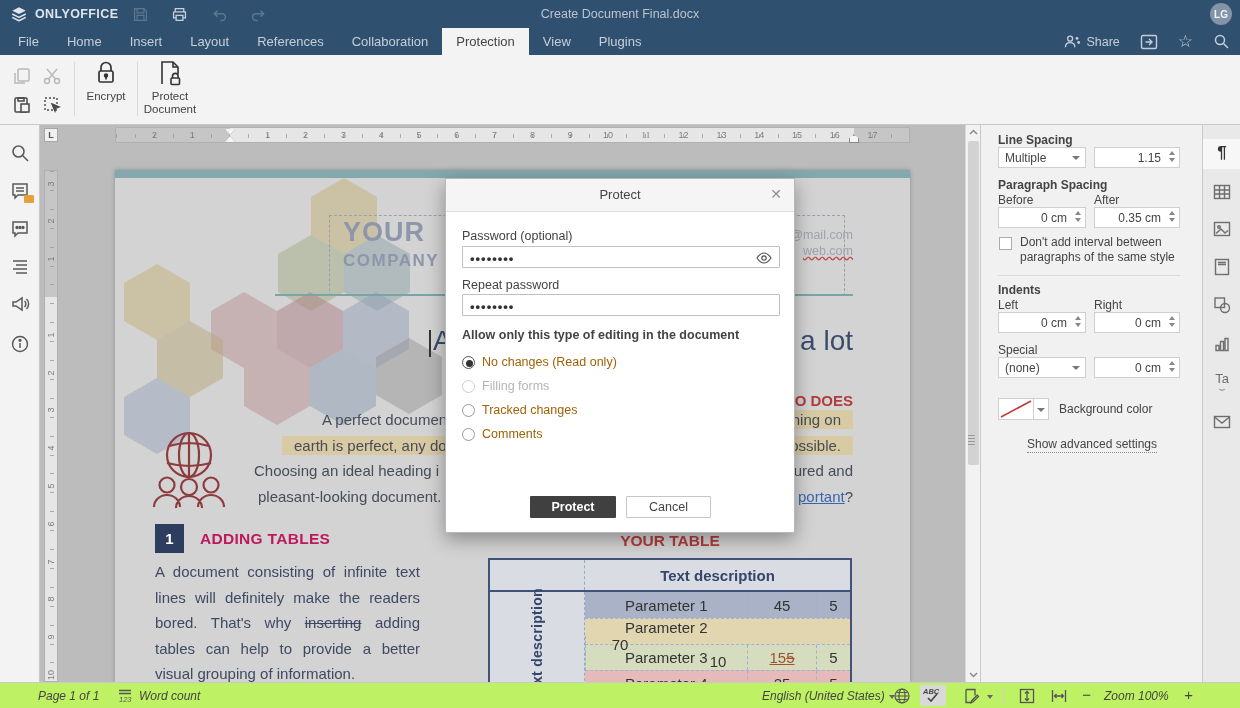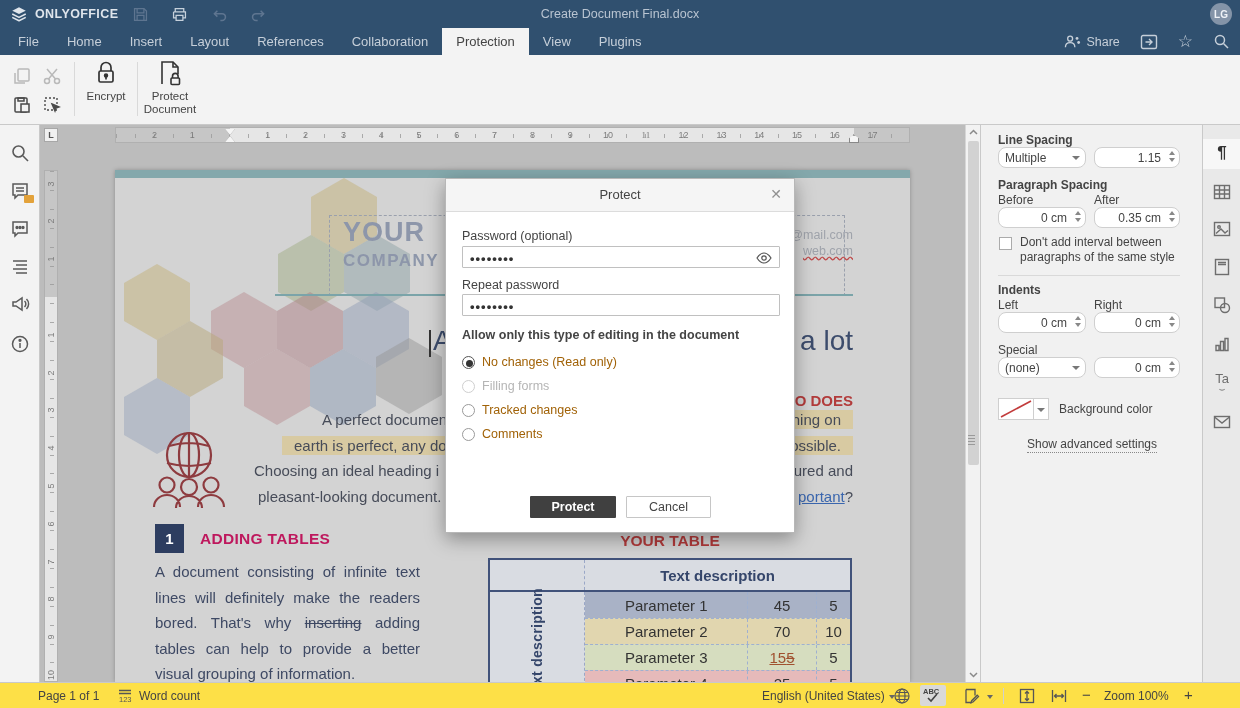--- a/index.html
+++ b/index.html
@@ -76,35 +76,35 @@
   .t-headlabel { flex:1; display:flex; align-items:center; justify-content:center; font-size:15px; font-weight:bold; color:#35466b; }
   .t-body { display:flex; }
   .t-side { width:95px; border-right:1px dashed #9aa7c7; position:relative; }
   .t-side span { position:absolute; left:50%; top:50%; transform:translate(-50%,-50%) rotate(-90deg); font-size:14px; font-weight:bold; color:#35466b; white-space:nowrap; letter-spacing:.3px; }
   .t-rows { flex:1; }
   .t-row { height:26px; display:flex; font-size:15px; color:#333; border-top:1px dashed #9fb0d0; }
   .t-row:first-child { border-top:none; }
   .t-row .c-name { width:130px; padding-left:8px; display:flex; align-items:center;margin-left:32px; }
   .t-row .c-v1 { width:69px; border-left:1px dashed #9fb0d0; display:flex; align-items:center; justify-content:center; }
   .t-row .c-v2 { flex:1; border-left:1px dashed #9fb0d0; display:flex; align-items:center; justify-content:center; }
-  .row-blue { background:#a9b2c6; } .row-tan { background:#e1d6af; } .row-green { background:#d6ddbf; } .row-pink { background:#e6baba; }
+  .row-blue { background:#a9b2c6; } .row-tan { background:#e1d6af;flex-direction:column; } .row-green { background:#d6ddbf; } .row-pink { background:#e6baba; }
   .edit-val { color:#a0512f; text-decoration:underline; }
   .glowe { position:absolute; left:33px; top:258px; }
 
   
   .v-scroll { position:absolute; left:965px; top:125px; width:15px; height:557px; background:#f2f2f2; border-left:1px solid #d6d6d6; }
   .sc-arrow { position:absolute; left:2px; width:11px; height:11px; color:#8a8a8a; }
   .sc-thumb { position:absolute; left:2px; top:16px; width:11px; height:324px; background:#d2d2d2; border-radius:2px; }
   .grip { position:absolute; left:2px; top:310px; width:7px; height:10px; background:repeating-linear-gradient(180deg,#9a9a9a 0 1px,transparent 1px 3px); }
 
   
   .right-panel { position:absolute; left:980px; top:125px; width:222px; height:557px; background:#f1f1f1; border-left:1px solid #c9c9c9; font-size:12px; color:#444; }
   .rp-bold { position:absolute; font-weight:bold; }
   .rp-lbl { position:absolute; }
-  .ctrl { position:absolute; height:21px; background:#fff; border:1px solid #cfcfcf; border-radius:8px; font-size:12px; color:#444; display:flex; align-items:center; }
+  .ctrl { position:absolute; height:21px; background:#fff; border:1px solid #cfcfcf; border-radius:0; font-size:12px; color:#444; display:flex; align-items:center; }
   .dd { padding-left:6px; justify-content:flex-start; }
   .dd .dda { position:absolute; right:5px; top:8px; width:0; height:0; border-left:4px solid transparent; border-right:4px solid transparent; border-top:4px solid #777; }
   .sp { justify-content:flex-end; padding-right:18px; }
   .sp .spa { position:absolute; right:4px; top:3px; display:flex; flex-direction:column; gap:3px; }
   .spa i { width:0; height:0; border-left:3.5px solid transparent; border-right:3.5px solid transparent; display:block; }
   .spa .up { border-bottom:4px solid #888; } .spa .dn { border-top:4px solid #888; }
   .chk { position:absolute; width:13px; height:13px; background:#fff; border:1px solid #ababab; }
   .rp-div { position:absolute; left:17px; width:182px; height:1px; background:#d9d9d9; }
   .swatch { position:absolute; left:17px; top:273px; width:36px; height:22px; background:#fff; border:1px solid #cfcfcf; }
   .swatch-dd { position:absolute; left:52px; top:273px; width:16px; height:22px; background:#fff; border:1px solid #cfcfcf; }
@@ -114,21 +114,21 @@
 
   
   .right-strip { position:absolute; left:1202px; top:125px; width:38px; height:557px; background:#e9e9e9; border-left:1px solid #c9c9c9; }
   .rs-active { position:absolute; left:0; top:14px; width:38px; height:30px; background:#f7f7f7; }
   .rs-icon { position:absolute; left:9px; width:20px; height:20px; color:#6e6e6e; }
   .para-mark { font-size:17px; font-weight:bold; color:#333; line-height:20px; text-align:center; width:20px; }
   .ta-icon { font-size:13px; color:#6e6e6e; text-align:center; width:20px; line-height:14px; }
   .ta-icon .sq { display:block; font-size:10px; line-height:5px; }
 
   
-  .statusbar { position:absolute; left:0; top:682px; width:1240px; height:26px; background:#fde047; border-top:1px solid #c9c9c9; font-size:12px; color:#444; }
+  .statusbar { position:absolute; left:0; top:682px; width:1240px; height:26px; background:#bef264; border-top:1px solid #c9c9c9; font-size:12px; color:#444;font-style:italic; }
   .sb-item { position:absolute; top:6px; white-space:nowrap; }
   .sb-icon { position:absolute; width:18px; height:18px; top:4px; color:#555; }
   .spell-btn { position:absolute; left:920px; top:2px; width:26px; height:21px; background:#d9d9d9; border-radius:2px; }
   .sb-caret { display:inline-block; width:0; height:0; border-left:3.5px solid transparent; border-right:3.5px solid transparent; border-top:4px solid #666; margin-left:4px; vertical-align:middle; }
   .sb-sep { position:absolute; left:1003px; top:5px; width:1px; height:16px; background:#d0d0d0; }
 
   
   .dialog { position:absolute; left:445px; top:178px; width:350px; height:355px; background:#fff; border:1px solid #b7b7b7; box-shadow:0 6px 18px rgba(0,0,0,.35); z-index:50; }
   .dlg-header { position:absolute; left:0; top:0; width:100%; height:33px; background:#f5f5f5; border-bottom:1px solid #dcdcdc; }
   .dlg-title { position:absolute; left:0; right:0; top:8px; text-align:center; font-size:13px; color:#444; font-weight:500; }

